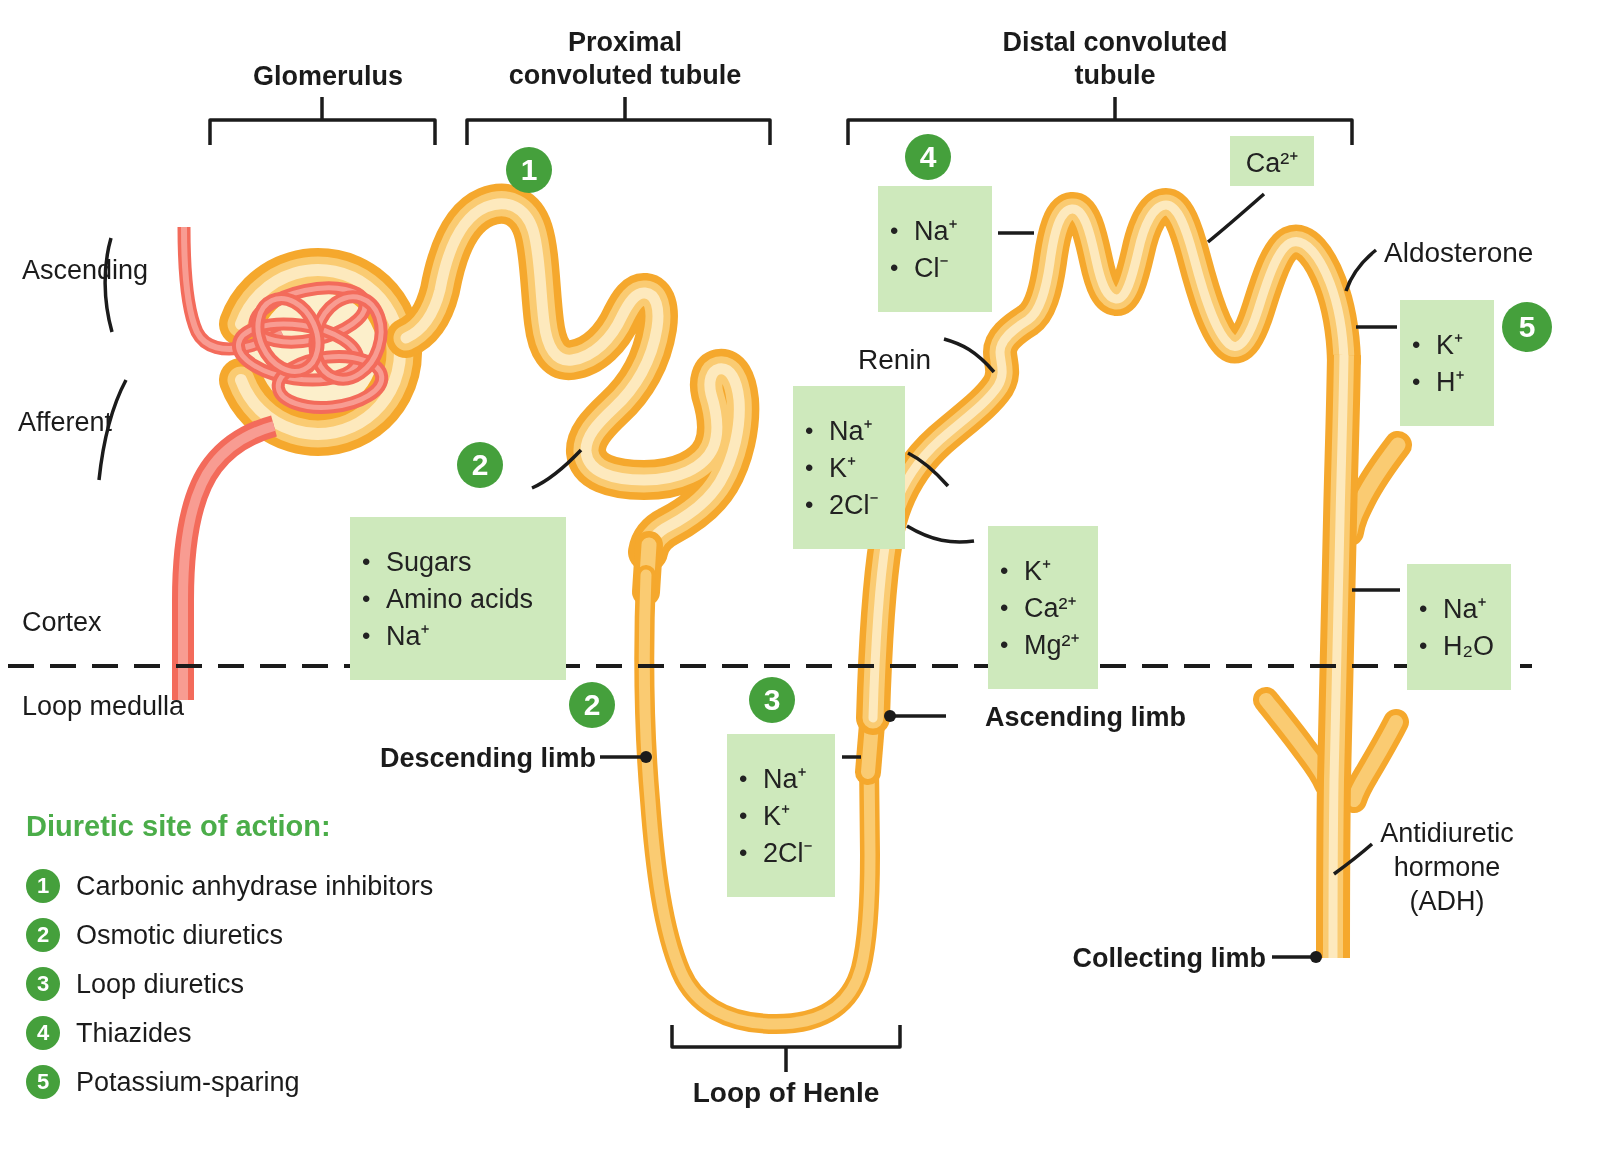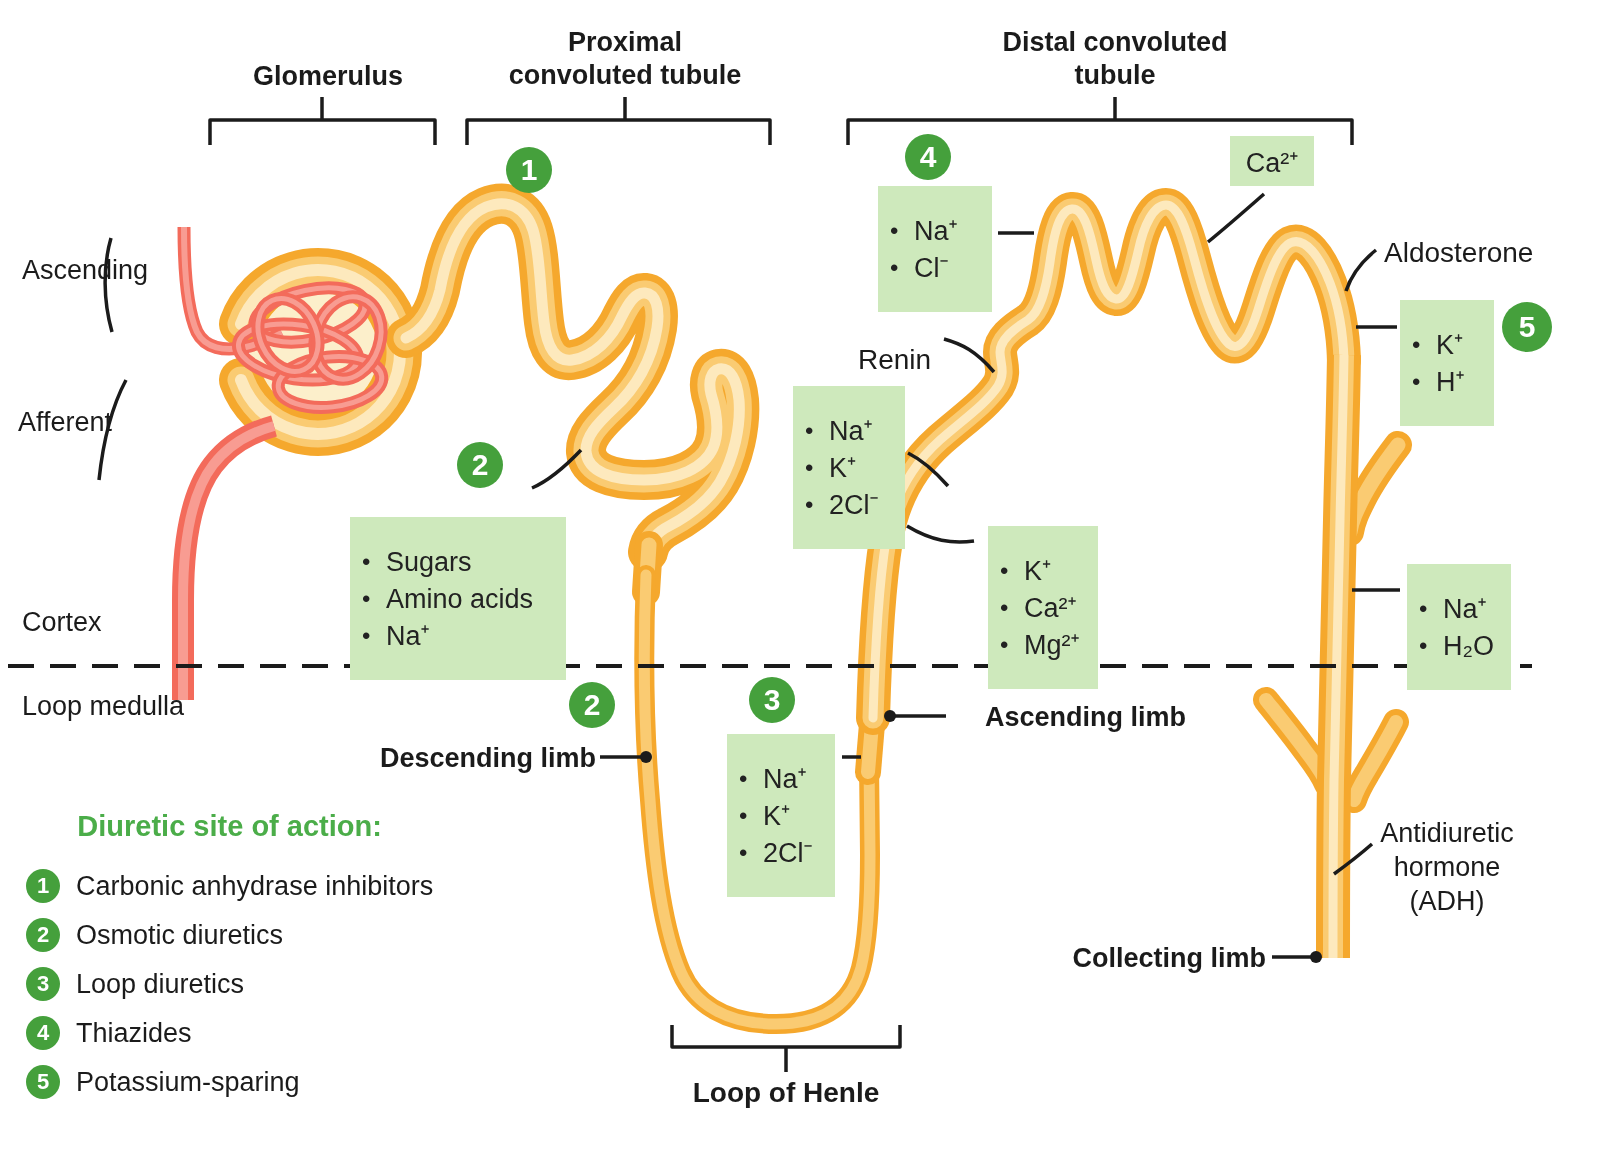--- a/index.html
+++ b/index.html
@@ -31,21 +31,21 @@
   .num-circle{position:absolute;background:var(--c-marker-green);color:#fff;border-radius:50%;
     display:flex;align-items:center;justify-content:center;font-weight:700;font-size:30px;}
   .d46{width:46px;height:46px;} .d50{width:50px;height:50px;}
 
   .ion-box{position:absolute;background:var(--c-box-bg);padding:26px 12px;font-size:27px;color:#222;}
   .ion-row{display:flex;align-items:center;line-height:36px;white-space:nowrap;}
   .ion-row .blt{width:24px;flex:0 0 24px;}
   .ion-row .blt::before{content:"•";font-size:24px;}
   .ion-box.center-one{display:flex;align-items:center;justify-content:center;padding:6px 10px;}
 
-  #legend{position:absolute;left:26px;top:810px;text-align:center;}
+  #legend{position:absolute;left:26px;top:810px;}
   #legend .heading{font-size:29px;font-weight:700;color:var(--c-heading-green);margin-bottom:26px;}
   .legend-row{display:flex;align-items:center;margin-bottom:15px;}
   .legend-row .num-circle{position:static;width:34px;height:34px;font-size:22px;flex:0 0 34px;margin-right:16px;}
   .legend-row .legend-label{font-size:27px;color:var(--c-ink);}
 </style>
 </head>
 <body>
 
 <div id="stage">
 

